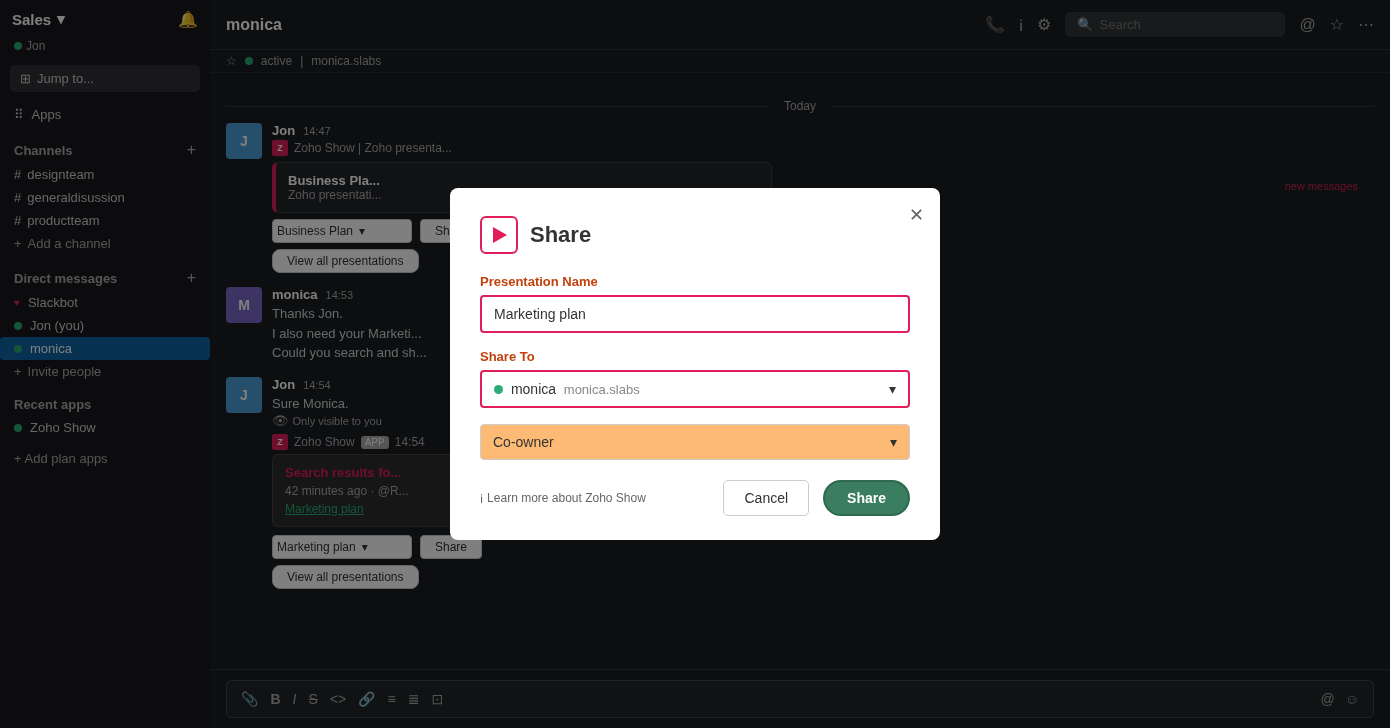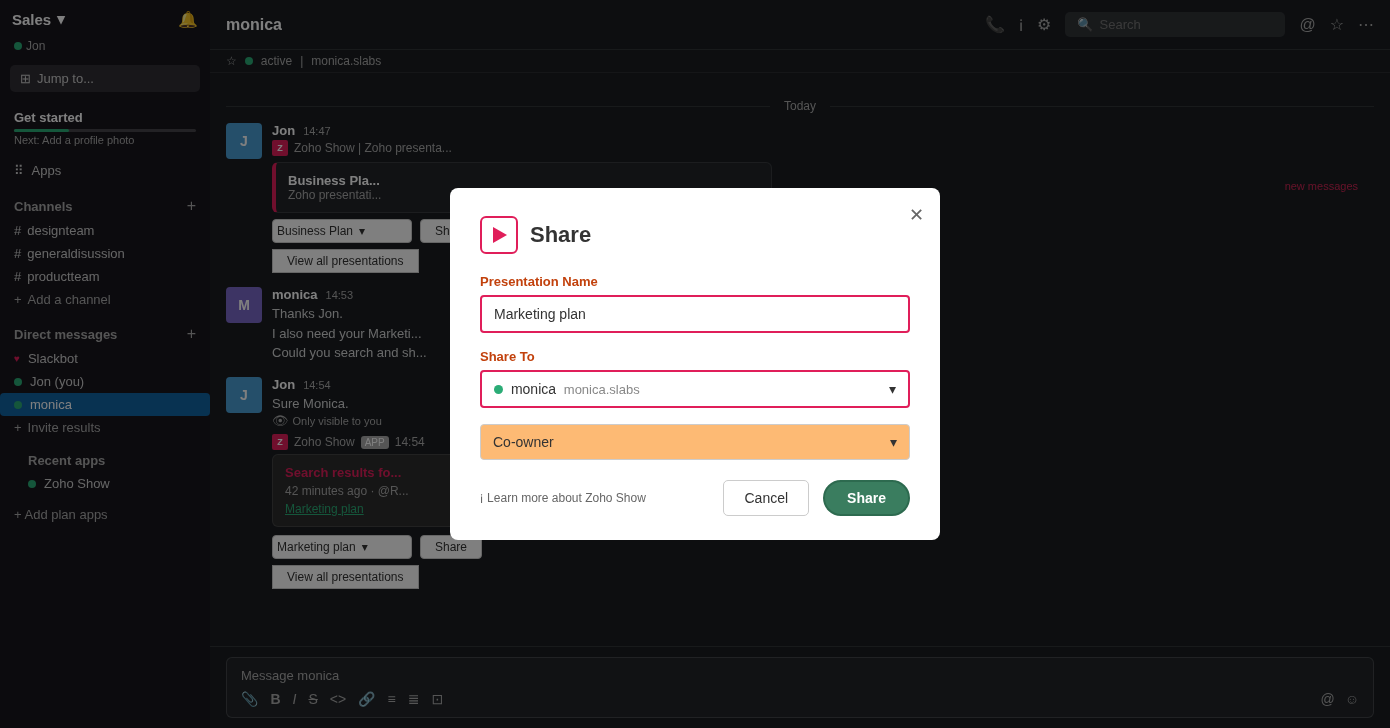--- a/index.html
+++ b/index.html
@@ -33,21 +33,21 @@
 
     .dm-item { padding: 4px 14px; display: flex; align-items: center; gap: 8px; font-size: 13px; color: #ccc; cursor: pointer; border-radius: 4px; }
     .dm-item.active { background: #1164a3; color: #fff; }
     .dm-dot { width: 8px; height: 8px; border-radius: 50%; flex-shrink: 0; }
     .dm-dot.online { background: #2bac76; }
     .dm-dot.offline { background: transparent; border: 1px solid #aaa; }
     .heart-icon { color: #e01e5a; font-size: 10px; }
 
     .invite-people { padding: 4px 14px; font-size: 13px; color: #aaa; cursor: pointer; display: flex; align-items: center; gap: 6px; }
 
-    .recent-apps-section { padding: 14px 28px 4px; }
+    .recent-apps-section { padding: 14px 14px 4px; }
     .recent-apps-label { font-size: 13px; font-weight: 700; color: #aaa; margin-bottom: 4px; }
     .recent-app-item { padding: 4px 0; display: flex; align-items: center; gap: 8px; font-size: 13px; color: #ccc; cursor: pointer; }
     .app-dot { width: 8px; height: 8px; border-radius: 50%; background: #2bac76; }
 
     .add-apps { padding: 8px 14px; font-size: 13px; color: #aaa; cursor: pointer; display: flex; align-items: center; gap: 6px; }
 
     
     .main { flex: 1; display: flex; flex-direction: column; background: #1a1d21; }
 
     .main-header { background: #1a1d21; border-bottom: 1px solid rgba(255,255,255,0.1); padding: 0 16px; height: 50px; display: flex; align-items: center; justify-content: space-between; }
@@ -81,21 +81,21 @@
     .message-card { background: #222529; border: 1px solid rgba(255,255,255,0.1); border-radius: 6px; padding: 10px 12px; margin: 6px 0; max-width: 500px; border-left: 4px solid #e01e5a; }
     .card-title { font-size: 13px; font-weight: 700; color: #fff; }
     .card-subtitle { font-size: 12px; color: #aaa; }
 
     .zoho-app-bar { display: flex; align-items: center; gap: 6px; font-size: 12px; color: #aaa; margin-bottom: 4px; }
     .zoho-logo { width: 16px; height: 16px; background: #e01e5a; border-radius: 2px; display: flex; align-items: center; justify-content: center; color: white; font-size: 9px; font-weight: 700; }
 
     .share-controls { display: flex; align-items: center; gap: 8px; margin-top: 6px; }
     .dropdown-select { background: #fff; color: #333; border: 1px solid #ccc; border-radius: 4px; padding: 4px 4px; font-size: 12px; display: flex; align-items: center; gap: 6px; cursor: pointer; min-width: 140px; }
     .share-btn { background: #fff; color: #333; border: 1px solid #ccc; border-radius: 4px; padding: 4px 14px; font-size: 12px; cursor: pointer; }
-    .view-all-btn { background: #fff; color: #333; border: 1px solid #ccc; border-radius: 0; padding: 4px 14px; font-size: 12px; cursor: pointer; }
+    .view-all-btn { background: #fff; color: #333; border: 1px solid #ccc; border-radius: 8px; padding: 4px 14px; font-size: 12px; cursor: pointer; }
 
     .only-visible { font-size: 11px; color: #aaa; display: flex; align-items: center; gap: 4px; }
     .eye-icon { font-size: 13px; }
 
     .search-results-card { background: #2d2d2d; border: 1px solid rgba(255,255,255,0.1); border-radius: 6px; padding: 10px 12px; max-width: 480px; }
     .search-results-title { font-size: 13px; font-weight: 700; color: #e01e5a; margin-bottom: 4px; }
     .search-meta { font-size: 12px; color: #aaa; margin-bottom: 4px; }
     .marketing-link { font-size: 12px; color: #2bac76; cursor: pointer; text-decoration: underline; }
 
     
@@ -142,27 +142,20 @@
   <div class="sidebar-user">
     <div class="sidebar-user-dot"></div>
     <span>Jon</span>
   </div>
 
   <div class="jump-to">
     <span>⊞</span>
     <span>Jump to...</span>
   </div>
 
-  <div class="get-started-section">
-    <div class="get-started-label">Get started</div>
-    <div class="progress-bar">
-      <div class="progress-fill"></div>
-    </div>
-    <div class="next-label">Next: Add a profile photo</div>
-  </div>
 
   <div class="apps-item">
     <span>⠿</span>
     <span>Apps</span>
   </div>
 
   <div class="section-header">
     <span class="section-title">Channels</span>
     <span class="section-add">+</span>
   </div>
@@ -198,21 +191,21 @@
     <div class="dm-dot online"></div>
     <span>Jon (you)</span>
   </div>
   <div class="dm-item active">
     <div class="dm-dot online"></div>
     <span>monica</span>
   </div>
 
   <div class="invite-people">
     <span>+</span>
-    <span>Invite results</span>
+    <span>Invite people</span>
   </div>
 
   <div class="recent-apps-section">
     <div class="recent-apps-label">Recent apps</div>
     <div class="recent-app-item">
       <div class="app-dot"></div>
       <span>Zoho Show</span>
     </div>
   </div>
 
@@ -330,21 +323,20 @@
         </div>
         <div style="margin-top:6px;">
           <button class="view-all-btn">View all presentations</button>
         </div>
       </div>
     </div>
   </div>
 
   <div class="message-input-area">
     <div class="message-input-box">
-      <div class="message-input-placeholder">Message monica</div>
       <div class="message-input-toolbar">
         <div class="toolbar-left">
           <span>📎</span>
           <span><b>B</b></span>
           <span><i>I</i></span>
           <span><s>S</s></span>
           <span>&lt;&gt;</span>
           <span>🔗</span>
           <span>≡</span>
           <span>≣</span>

